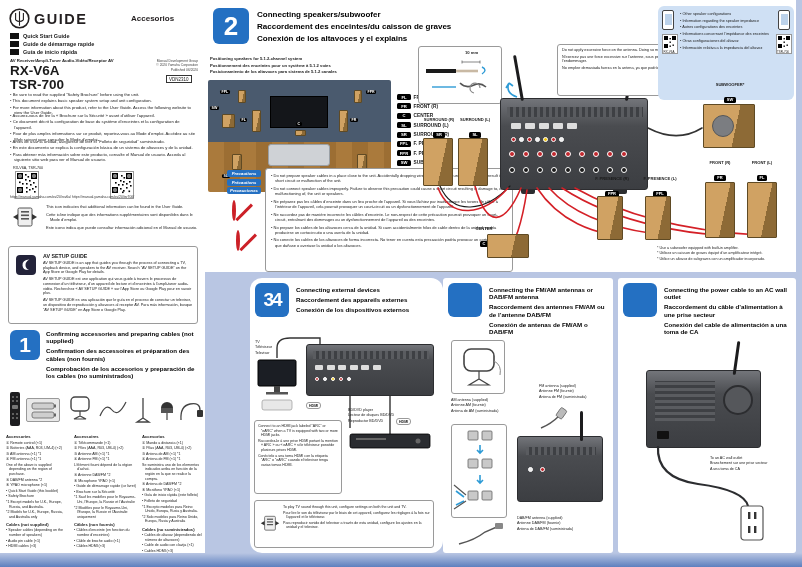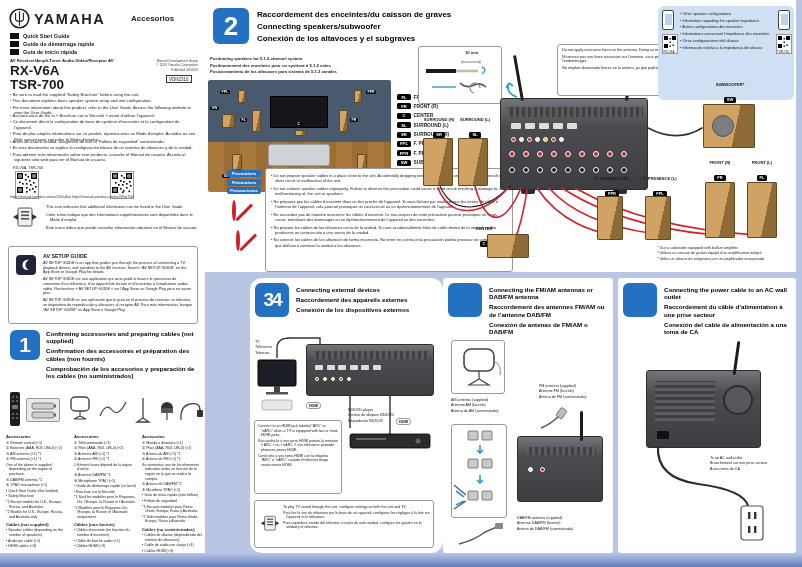--- a/index.html
+++ b/index.html
@@ -53,21 +53,21 @@
 <div class="page">
 
   <div class="panel" style="left:0;top:0;width:205px;height:553px">
 
     <span class="abs" style="left:9px;top:8px">
       <svg width="21" height="21" viewBox="0 0 21 21">
         <circle cx="10.5" cy="10.5" r="9.3" fill="none" stroke="#231f20" stroke-width="1.6"></circle>
         <path d="M10.5 3.2 L10.5 17.8 M6.6 5 L6.6 12 M14.4 5 L14.4 12 M6.6 12 Q10.5 15 14.4 12" fill="none" stroke="#231f20" stroke-width="1.1"></path>
       </svg>
     </span>
-    <div class="abs b" style="left:34px;top:11px;font-size:14.5px;letter-spacing:1.5px;color:#231f20">YAMAHA</div>
+    <div class="abs b" style="left:34px;top:11px;font-size:14.5px;letter-spacing:1.5px;color:#231f20">GUIDE</div>
     <div class="abs b" style="left:131px;top:14px;font-size:8px;color:#231f20">Accesorios</div>
 
     <span class="abs" style="left:10px;top:33px;width:9px;height:6px;background:#111"></span>
     <div class="abs b" style="left:23px;top:32.5px;font-size:5.5px">Quick Start Guide</div>
     <span class="abs" style="left:10px;top:41px;width:9px;height:6px;background:#111"></span>
     <div class="abs b" style="left:23px;top:40.5px;font-size:5.5px">Guide de démarrage rapide</div>
     <span class="abs" style="left:10px;top:49px;width:9px;height:6px;background:#111"></span>
     <div class="abs b" style="left:23px;top:48.5px;font-size:5.5px">Guía de inicio rápida</div>
 
     <div class="abs b" style="left:10px;top:58px;font-size:4.3px">AV Receiver/Ampli-Tuner Audio-Vidéo/Receptor AV</div>
@@ -318,23 +318,23 @@
           <div>• Cables de altavoz (dependiendo del número de altavoces)</div>
           <div>• Cable de audio con clavija (×1)</div>
           <div>• Cables HDMI (×3)</div>
         </div>
     </div>
   </div>
 
   <div class="panel" style="left:205px;top:0;width:591px;height:272px">
     <div class="badge-step" style="left:8px;top:8px;width:36px;height:36px;font-size:26px">2</div>
     <div class="abs sect2t" style="left:52px;top:9px;width:300px">
+        <div>Connecting speakers/subwoofer</div>
         <div>Raccordement des enceintes/du caisson de graves</div>
-        <div>Connecting speakers/subwoofer</div>
-        <div>Conexión de los altavoces y el subgraves</div>
+        <div>Conexión de los altavoces y el explains</div>
       </div>
 
     <div class="abs post" style="left:5px;top:56px;width:230px">
         <div>Positioning speakers for 5.1.2-channel system</div>
         <div>Positionnement des enceintes pour un système à 5.1.2 voies</div>
         <div>Posicionamiento de los altavoces para sistema de 5.1.2 canales</div>
       </div>
 
     
     <div class="abs" style="left:3px;top:80px;width:183px;height:112px;overflow:hidden;border-radius:2px">

